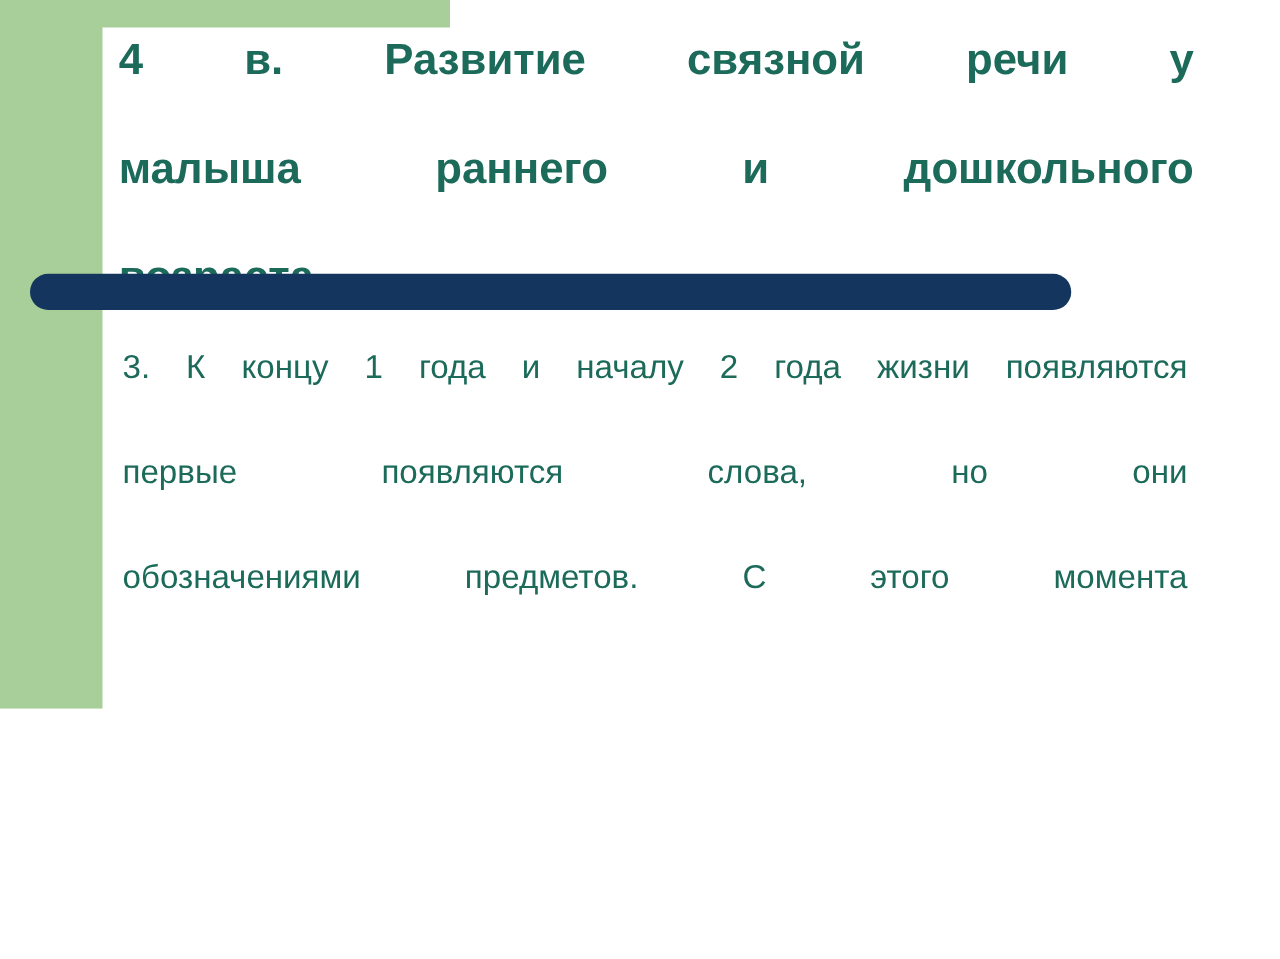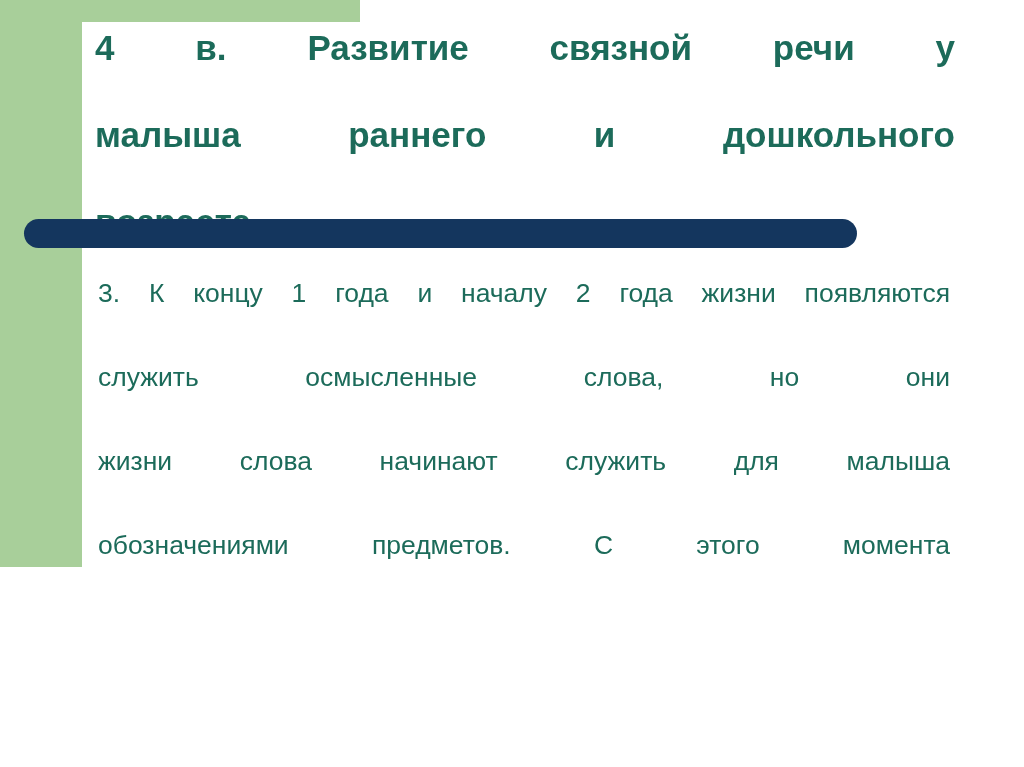--- a/index.html
+++ b/index.html
@@ -100,19 +100,18 @@
   <div class="title">
     <span class="l">4 в. Развитие связной речи у</span>
     <span class="l">малыша раннего и дошкольного</span>
     <span class="last">возраста</span>
   </div>
 
   <div class="bar"></div>
 
   <div class="body-text">
     <span class="just">3. К концу 1 года и началу 2 года жизни появляются</span>
-    <span class="just">служить осмысленные слова, но они</span>
-    <span class="just">жизни слова начинают служить для малыша</span>
+    <span class="just">первые появляются слова, но они</span>
     <span class="just">обозначениями предметов. С этого момента</span>
 
   </div>
 
 </div>
 
 </body></html>

